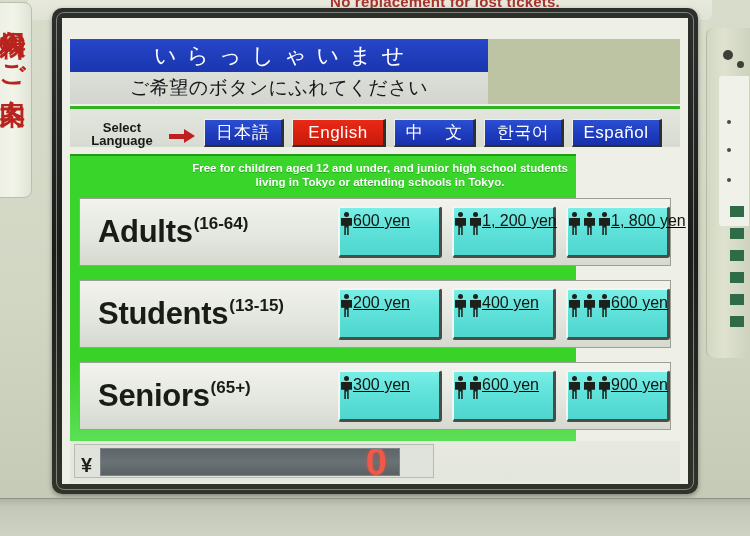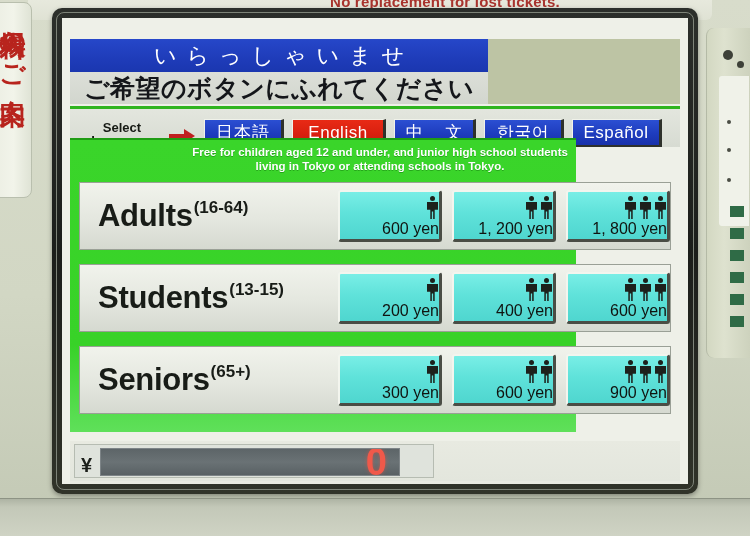--- a/index.html
+++ b/index.html
@@ -113,27 +113,26 @@
     line-height: 33px;
     text-indent: 10px;
     white-space: nowrap;
     overflow: hidden;
   }
   .instruct-bar {
     position: absolute; left: 8px; top: 54px;
     width: 418px; height: 32px;
     background: linear-gradient(180deg,#dcdfd8 0%, #d2d6ce 100%);
     color: #14161a;
-    font-size: 25px;
+    font-size: 19px;
     text-align: center;
     line-height: 32px;
     letter-spacing: .5px;
     white-space: nowrap;
     overflow: hidden;
-    font-weight: bold;
   }
   .header-filler {
     position: absolute; left: 426px; top: 21px;
     width: 192px; height: 65px;
     background: #bdc4a4;
   }
   .green-rule {
     position: absolute; left: 8px; top: 88px;
     width: 610px; height: 3px;
     background: #2fb41f;
@@ -184,21 +183,21 @@
   .lang-btn.en {
     width: 94px;
     background: linear-gradient(180deg,#e82a16 0%, #d9200f 55%, #c51c0c 100%);
   }
   .lang-btn.zh { width: 82px; letter-spacing: 9px; text-indent: 9px; }
   .lang-btn.ko { width: 80px; }
   .lang-btn.es { width: 90px; }
 
   
   .green-panel {
-    position: absolute; left: 8px; top: 120px;
+    position: absolute; left: 8px; top: 136px;
     width: 506px; height: 294px;
     background: linear-gradient(180deg,#3ad52a 0%, #38d228 70%, #5fe05a 100%);
     border-top: 2px solid #1f9c14;
   }
   .notice {
     position: absolute; right: 6px; top: 5px;
     width: 380px;
     color: #ffffff;
     font-size: 11.5px;
     line-height: 1.25;
@@ -230,23 +229,24 @@
 
   .fare-btns { display: flex; align-items: center; gap: 10px; }
   .fare-btn {
     width: 104px; height: 52px;
     background: linear-gradient(180deg,#79eee6 0%, #5fe2da 45%, #4fd6cf 100%);
     border: 2px solid #f3f5ee;
     border-right: 3px solid #4a4d45;
     border-bottom: 3px solid #4a4d45;
     border-radius: 3px;
     position: relative;
-    display: flex; flex-direction: column;
-    align-items: flex-end; justify-content: flex-start;
+    display: flex; flex-direction: row;
+    align-items: flex-start; justify-content: flex-start;
     padding-top: 3px;
+    text-decoration: underline;
   }
   .people { display: flex; gap: 2px; height: 24px; align-items: flex-end; }
   .person { width: 13px; height: 23px; position: relative; }
   .person::before {
     content:""; position:absolute; left:4px; top:0;
     width:5px; height:5px; border-radius:50%; background:#1d211c;
   }
   .person::after {
     content:""; position:absolute; left:1px; top:6px;
     width:11px; height:17px; background:#1d211c;

